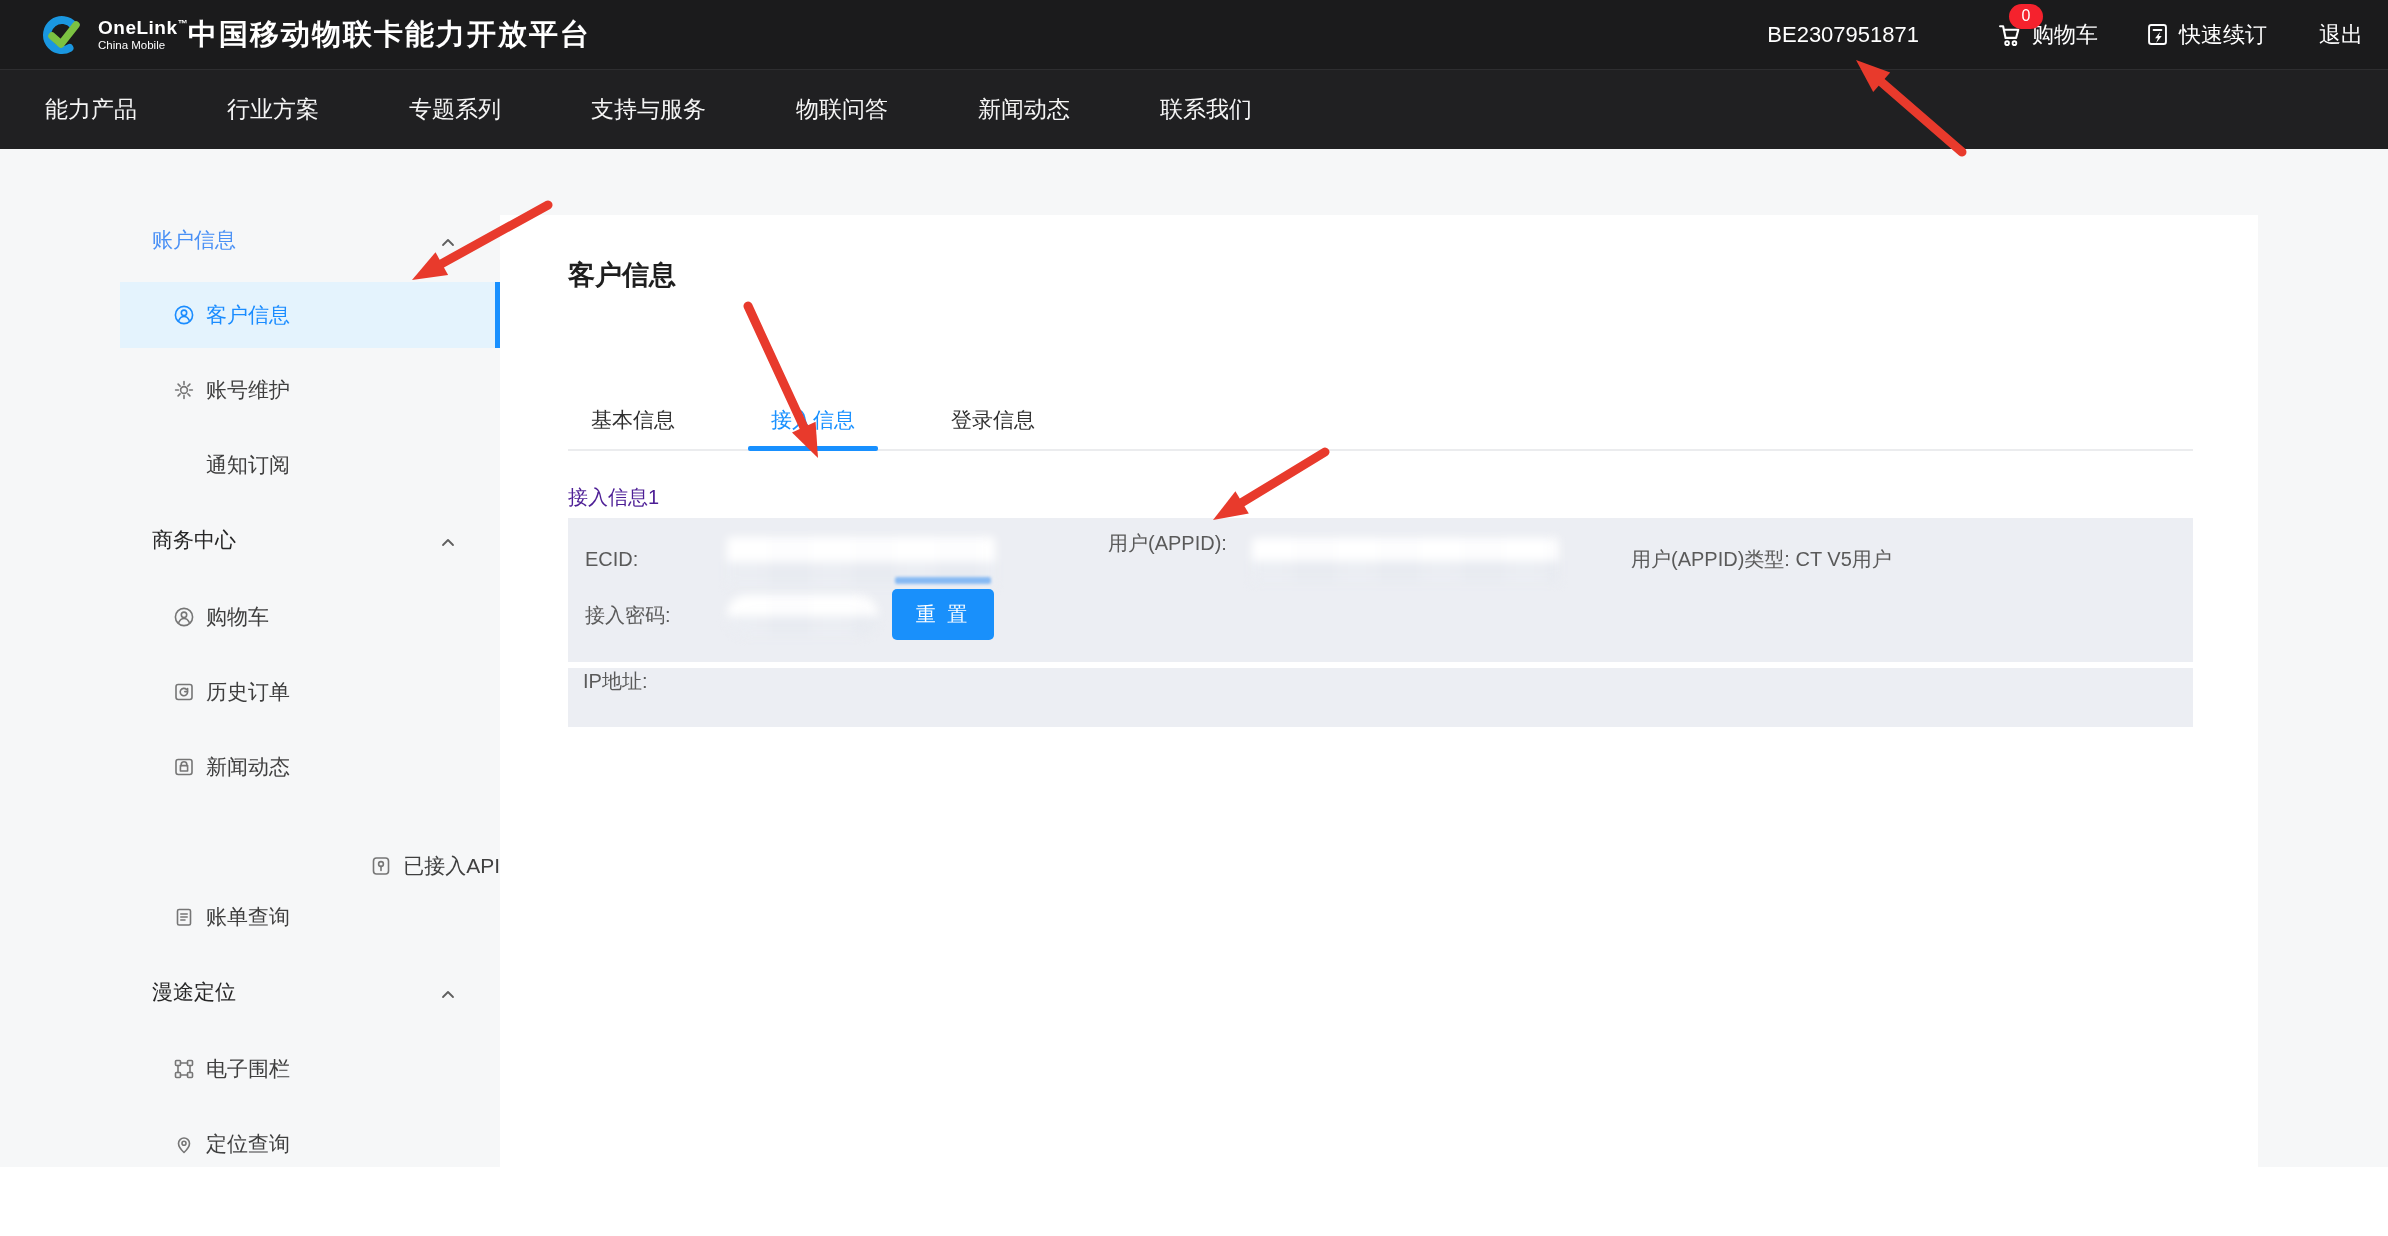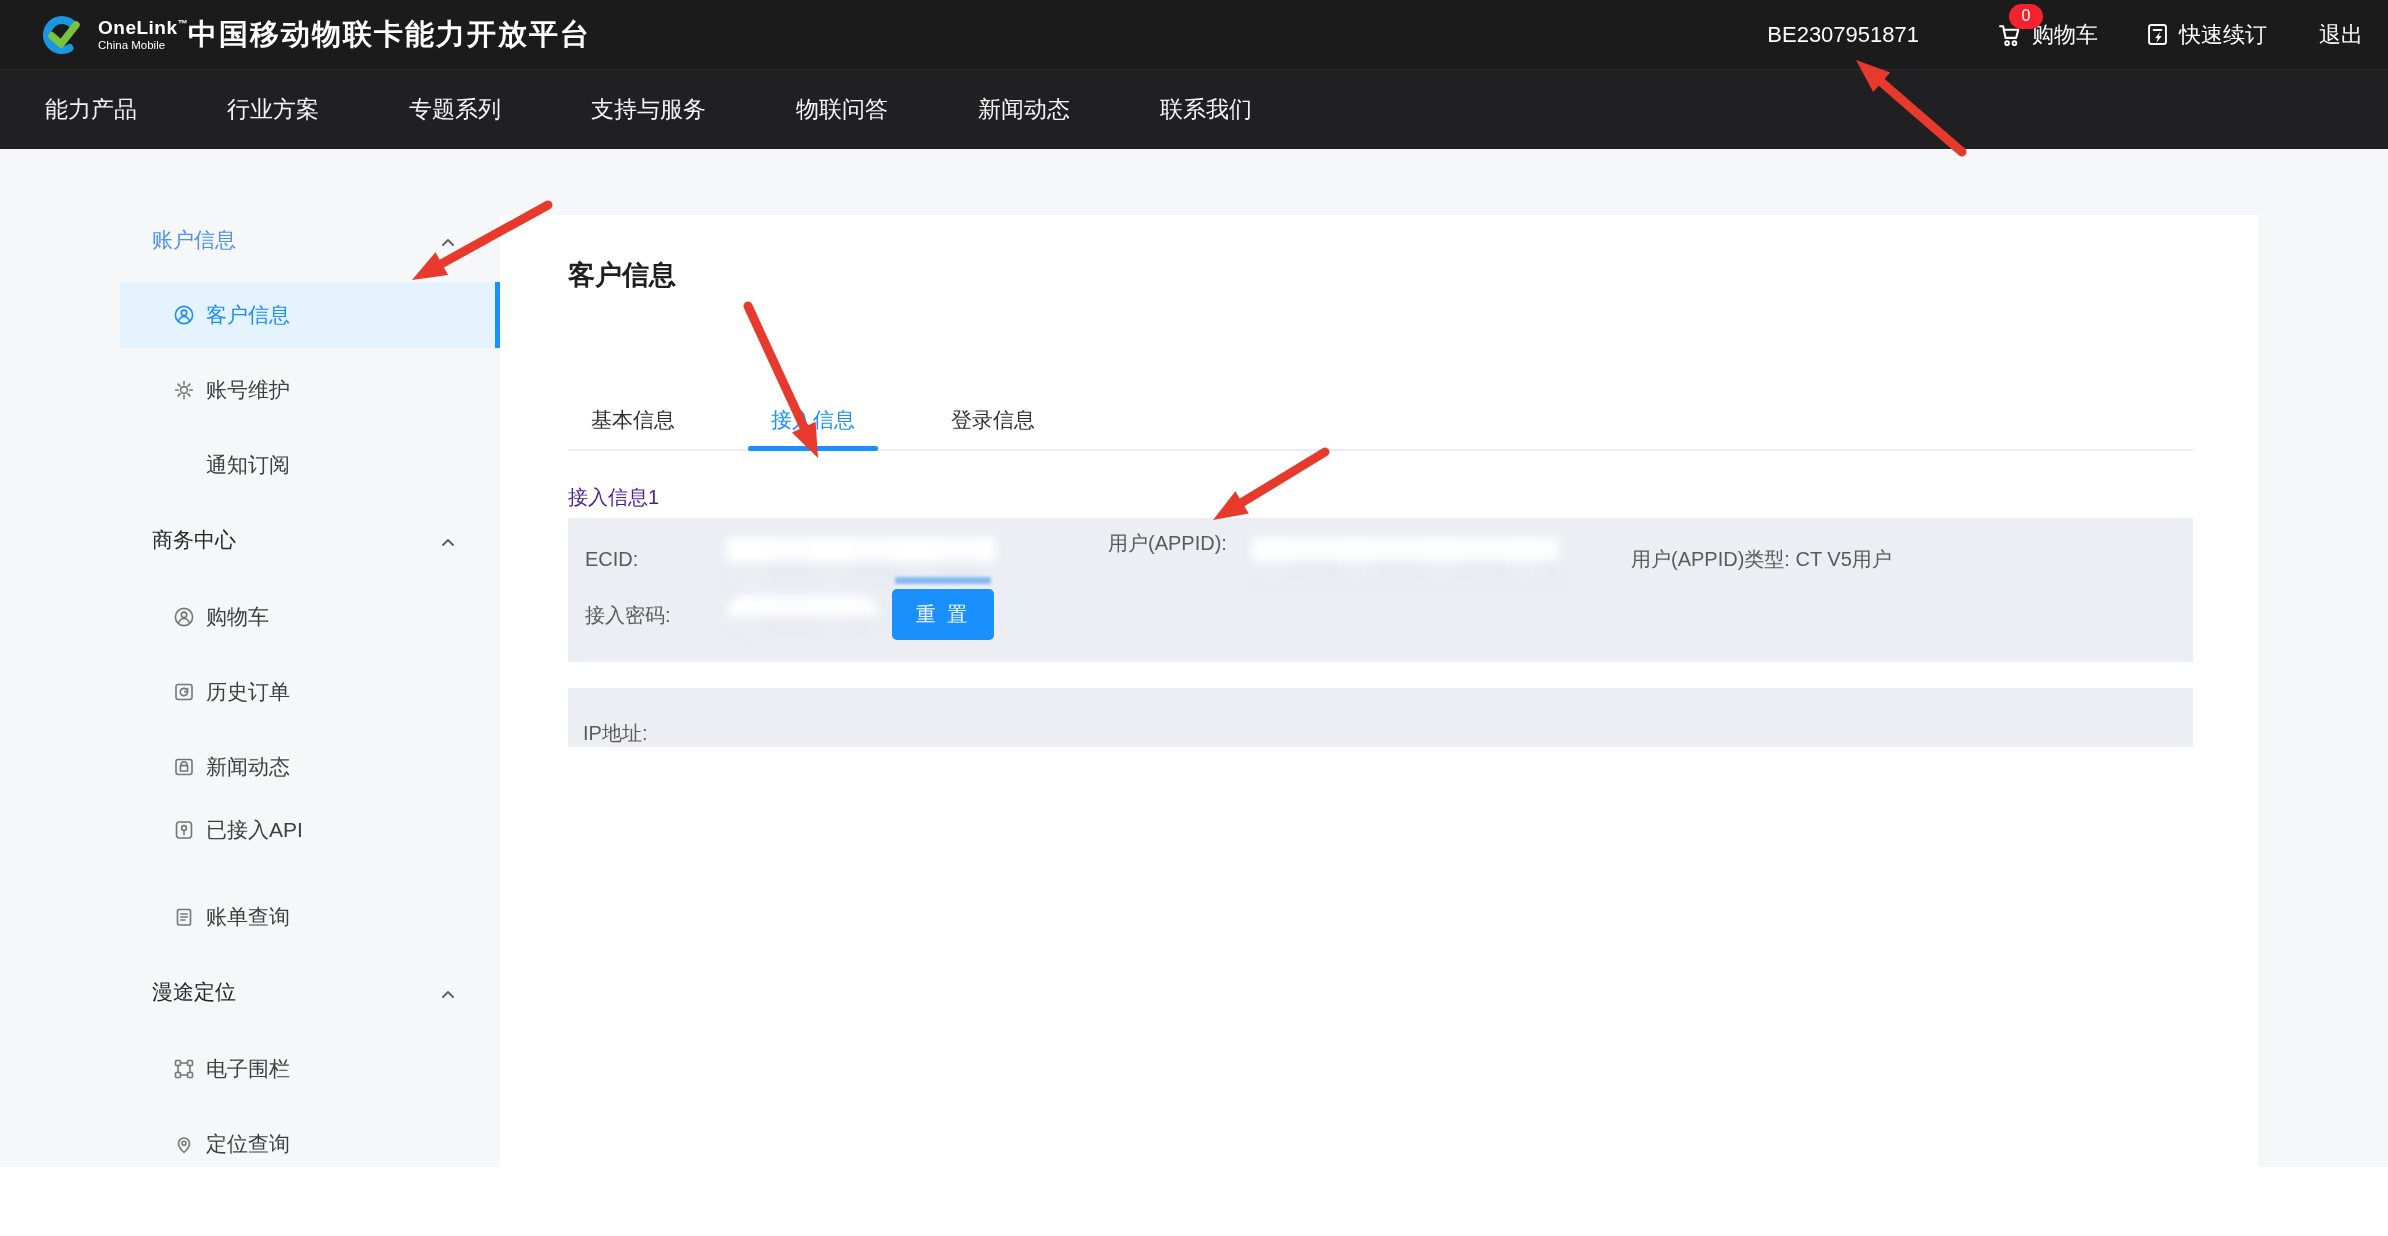--- a/index.html
+++ b/index.html
@@ -52,21 +52,21 @@
   
   .page-title{position:absolute;left:68px;top:43px;font-size:27px;font-weight:bold;color:#1f1f1f;line-height:34px;}
   .tabs{position:absolute;left:68px;top:193px;width:1625px;display:flex;gap:50px;
         border-bottom:2px solid #ebecee;box-sizing:border-box;}
   .tab{position:relative;padding:0 23px 17px;font-size:21px;line-height:24px;color:#303030;cursor:pointer;white-space:nowrap;}
   .tab.active{color:#1890ff;}
   .tab.active::after{content:"";position:absolute;left:0;right:0;bottom:-2px;height:5px;background:#1890ff;border-radius:2px;}
   .group-title{position:absolute;left:68px;top:268px;font-size:20px;color:#4c1d95;line-height:28px;}
   .panel{position:absolute;left:68px;width:1625px;background:#eceef3;}
   .panel1{top:303px;height:144px;}
-  .panel2{top:473px;height:59px;display:flex;align-items:flex-end;padding-left:15px;box-sizing:border-box;}
+  .panel2{top:453px;height:59px;display:flex;align-items:flex-start;padding-left:15px;box-sizing:border-box;}
   .f-label{position:absolute;font-size:20px;color:#5a5a5a;line-height:26px;white-space:nowrap;}
   .blur-block{position:absolute;filter:blur(5px);border-radius:4px;
       background-image:linear-gradient(180deg,rgba(255,255,255,.92) 0 52%,rgba(232,235,241,.88) 52% 100%),
                        repeating-linear-gradient(90deg,#ffffff 0 42px,#e8eaf0 42px 84px);}
   .blue-line{position:absolute;left:327px;top:59px;width:96px;height:7px;background:#86b9f3;border-radius:2px;filter:blur(1.5px);}
   .reset-btn{position:absolute;left:324px;top:71px;width:102px;height:51px;background:#1990fb;border:none;
              border-radius:5px;color:#fff;font-size:20px;letter-spacing:3px;cursor:pointer;
              font-family:"Liberation Sans","DejaVu Sans",sans-serif;}
   .ip-label{font-size:20px;color:#5a5a5a;}
 
@@ -230,21 +230,21 @@
             <g class="icon-stroke">
               <rect x="4" y="4.5" width="16" height="15" rx="2.2"></rect>
               <path d="M9.2 10.6V9.5a2.8 2.8 0 0 1 5.6 0v1.1"></path>
               <path d="M8.4 10.6h7.2v5.4H8.4z"></path>
             </g>
           </svg>
         </span>
       <span>新闻动态</span>
     </div>
 
-    <div class="side-row side-item" style="top:648px;">
+    <div class="side-row side-item" style="top:684px;justify-content:flex-end;">
       <span class="s-icon">
           <svg width="24" height="24" viewBox="0 0 24 24">
             <g class="icon-stroke">
               <rect x="4.5" y="4" width="15" height="16" rx="3"></rect>
               <circle cx="12" cy="10" r="2.4"></circle>
               <path d="M12 12.4v4.1"></path>
             </g>
           </svg>
         </span>
       <span>已接入API</span>

